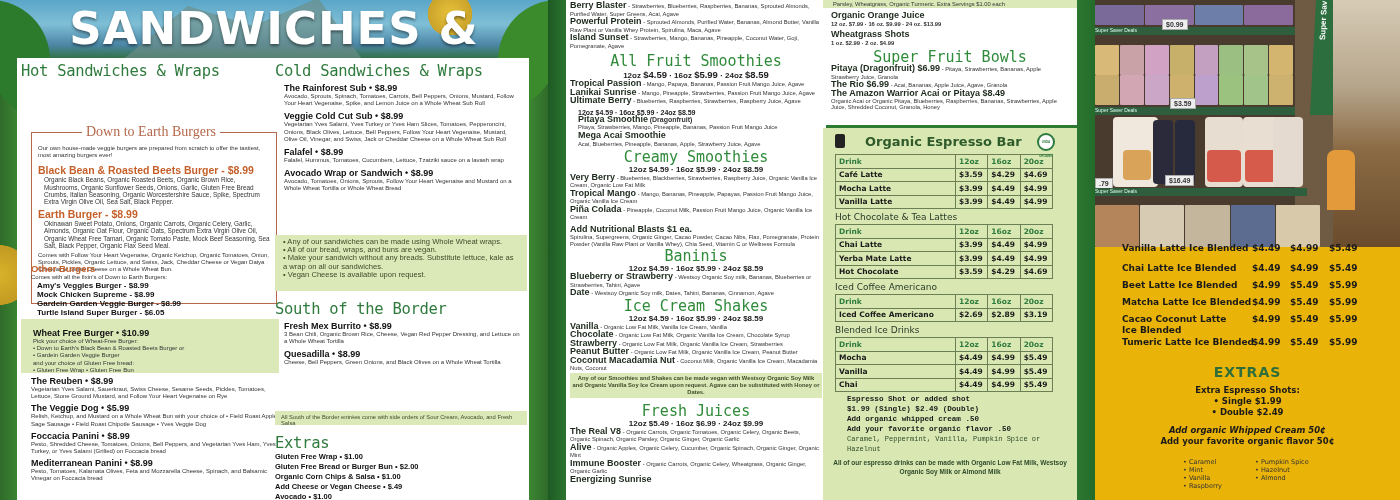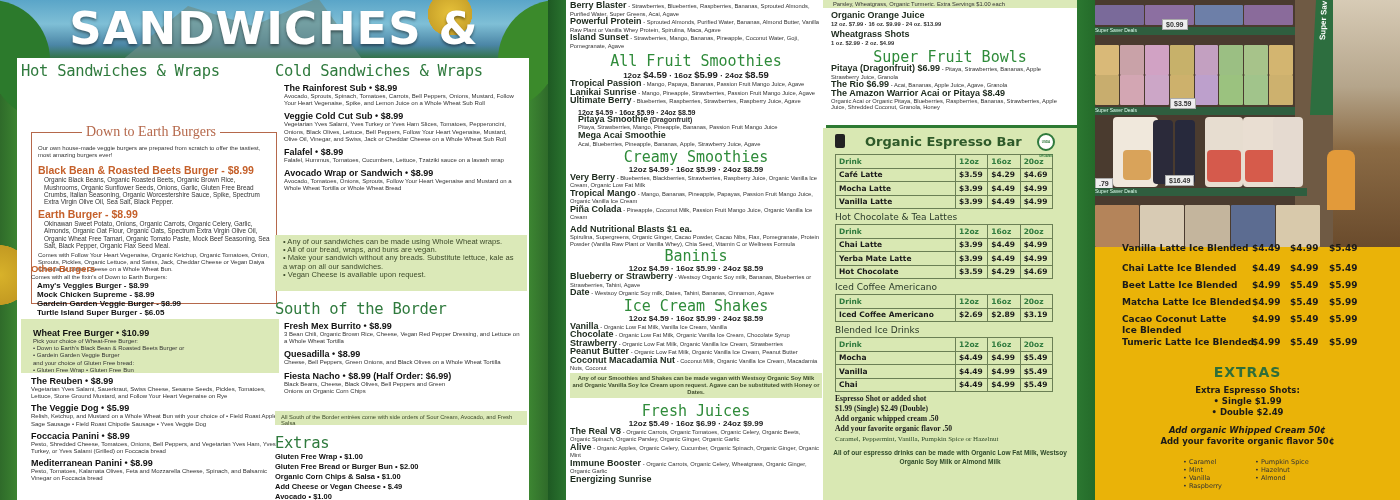--- a/index.html
+++ b/index.html
@@ -155,24 +155,20 @@
         <div class="h-sec">South of the Border</div>
         <div style="padding-left:9px; width:246px;">
           <div style="margin-top:3px;">
             <div class="item-t">Fresh Mex Burrito • $8.99</div>
             <div class="item-d">3 Bean Chili, Organic Brown Rice, Cheese, Vegan Red Pepper Dressing, and Lettuce on a Whole Wheat Tortilla</div>
           </div>
           <div style="margin-top:4px;">
             <div class="item-t">Quesadilla • $8.99</div>
             <div class="item-d">Cheese, Bell Peppers, Green Onions, and Black Olives on a Whole Wheat Tortilla</div>
           </div>
-          <div style="margin-top:4px; width:170px;">
-            <div class="item-t" style="width:200px;">Fiesta Nacho • $8.99 (Half Order: $6.99)</div>
-            <div class="item-d">Black Beans, Cheese, Black Olives, Bell Peppers and Green Onions on Organic Corn Chips</div>
-          </div>
         </div>
       </div>
 
       <div class="greenbox" style="position:absolute; left:0; top:353px; width:252px; height:14px; padding:3px 6px; font-size:5.8px; color:#3d4a2a;">All South of the Border entrées come with side orders of Sour Cream, Avocado, and Fresh Salsa</div>
 
       <div style="position:absolute; left:0; top:376px; width:252px;">
         <div class="h-sec">Extras</div>
         <div class="item-t" style="font-size:7.5px;line-height:10px;">Gluten Free Wrap • $1.00</div>
         <div class="item-t" style="font-size:7.5px;line-height:10px;">Gluten Free Bread or Burger Bun • $2.00</div>
         <div class="item-t" style="font-size:7.5px;line-height:10px;">Organic Corn Chips &amp; Salsa • $1.00</div>
@@ -349,21 +345,21 @@
             <td>$5.49</td>
           </tr>
       <tr>
             <td>Chai</td>
             <td>$4.49</td>
             <td>$4.99</td>
             <td>$5.49</td>
           </tr>
     </tbody>
       </table>
-    <div style="margin:2px 0 0 12px; font-family:Liberation Serif, serif; font-weight:bold; font-size:7.6px; line-height:10px; color:#1a1a1a;">
+    <div style="margin:2px 0 0 24px; font-family:Liberation Mono, monospace; font-weight:bold; font-size:7.6px; line-height:10px; color:#1a1a1a;">
       <div>Espresso Shot or added shot</div>
       <div>$1.99 (Single) $2.49 (Double)</div>
       <div>Add organic whipped cream  .50</div>
       <div>Add your favorite organic flavor  .50</div>
       <div style="font-weight:normal; color:#2f4a2a; font-size:7px;">Caramel, Peppermint, Vanilla, Pumpkin Spice or Hazelnut</div>
     </div>
     <div style="margin:4px 10px 0 10px; text-align:center; font-size:6.5px; font-weight:bold; color:#2f4a2a; line-height:9px;">All of our espresso drinks can be made with Organic Low Fat Milk, Westsoy Organic Soy Milk or Almond Milk</div>
   </div>
 </div>
 

